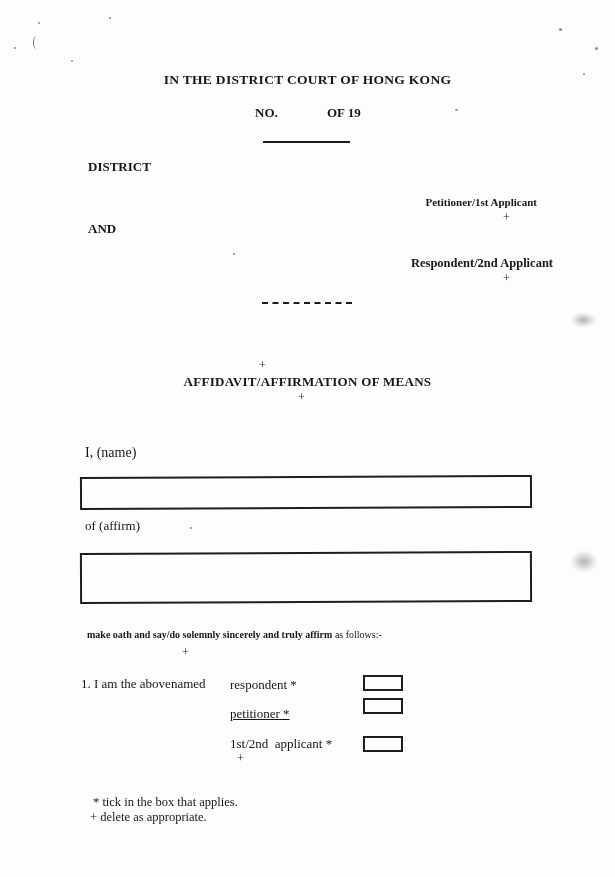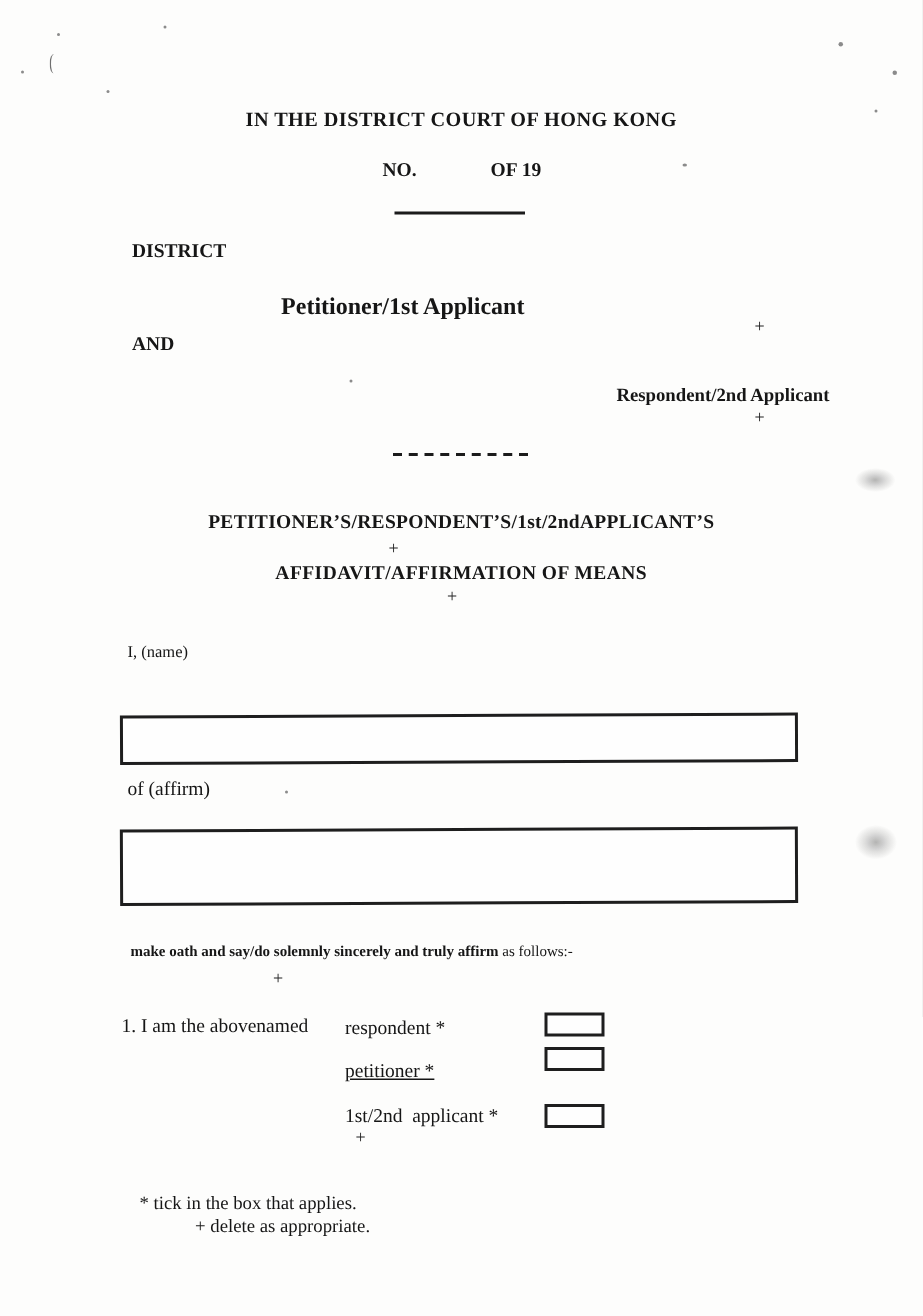--- a/index.html
+++ b/index.html
@@ -15,51 +15,51 @@
   }
   .abs { position:absolute; white-space:nowrap; }
   .b { font-weight:bold; }
   .center { left:0; width:615px; text-align:center; }
 
   .court-title   { top:72px;  font-size:13.5px; letter-spacing:.3px; }
   .no-label      { left:255px; top:105px; font-size:13px; }
   .of-label      { left:327px; top:105px; font-size:13px; }
   .rule-solid    { left:263px; top:141px; width:87px; border-top:2px solid #1b1b1b; }
   .between       { left:88px;  top:159px; font-size:13px; }
-  .pet-line      { left:0; top:196px; width:537px; text-align:center; font-size:16px; }
+  .pet-line      { left:0; top:196px; width:537px; text-align:right; font-size:11px; }
   .plus          { font-size:12px; color:#222; }
   .plus-pet      { left:503px; top:210px; }
   .and-label     { left:88px;  top:221px; font-size:13px; }
   .resp-line     { left:0; top:256px; width:553px; text-align:right; font-size:12.5px; }
   .plus-resp     { left:503px; top:271px; }
   .rule-dashed   { left:262px; top:302px; width:90px; border-top:2px dashed #1b1b1b; }
   .doc-title-1   { top:340px; font-size:13px; letter-spacing:.2px; }
   .plus-t1       { left:259px; top:358px; }
   .doc-title-2   { top:374px; font-size:13px; letter-spacing:.3px; }
   .plus-t2       { left:298px; top:390px; }
 
-  .name-label    { left:85px; top:429px; font-size:11px; }
+  .name-label    { left:85px; top:445px; font-size:14px; }
   .fill-box      { left:80px; width:452px; background:#fefefe; border:2px solid #1e1e1e; transform:rotate(-0.25deg); }
   .name-box      { top:476px; height:33px; }
   .addr-label    { left:85px; top:518px; font-size:13px; }
   .addr-box      { top:552px; height:51px; }
   .fill-box span { display:block; padding:4px 8px; font-size:13px; color:#161616; }
 
   .oath-line     { left:87px; top:629px; font-size:10px; }
   .plus-oath     { left:182px; top:645px; }
 
   .item-lead     { left:81px;  top:676px; font-size:13px; }
   .opt-label     { left:230px; font-size:13px; }
   .opt-1 { top:677px; } .opt-2 { top:706px;text-decoration:underline; } .opt-3 { top:736px;text-align:center; }
   .plus-opt3     { left:237px; top:751px; }
   .tickbox       { left:363px; width:40px; height:16px; border:2px solid #1e1e1e; background:#fefefe; }
   .box-1 { top:675px; } .box-2 { top:698px; } .box-3 { top:736px; }
 
   .fn-1 { left:93px; top:795px; font-size:12.5px; }
-  .fn-2 { left:90px; top:810px; font-size:12.5px;margin-left:40px; }
+  .fn-2 { left:90px; top:810px; font-size:12.5px; }
 
   
   .speck { position:absolute; border-radius:50%; background:#8b8b8b; }
   .smudge {
     position:absolute; border-radius:50%;
     background:radial-gradient(closest-side, rgba(90,90,90,.45), rgba(120,120,120,.22) 55%, rgba(160,160,160,0));
     filter:blur(.4px);
   }
   .smudge-1 { left:570px; top:312px; width:27px; height:16px; }
   .smudge-2 { left:570px; top:550px; width:28px; height:23px; }
@@ -94,21 +94,20 @@
   <div class="abs rule-solid"></div>
 
   <div class="abs b between">DISTRICT</div>
   <div class="abs b pet-line">Petitioner/1st Applicant</div>
   <div class="abs plus plus-pet">+</div>
   <div class="abs b and-label">AND</div>
   <div class="abs b resp-line">Respondent/2nd Applicant</div>
   <div class="abs plus plus-resp">+</div>
   <div class="abs rule-dashed"></div>
 
-  <div class="abs center b doc-title-1">PETITIONER’S/RESPONDENT’S/1st/2ndAPPLICANT’S</div>
   <div class="abs plus plus-t1">+</div>
   <div class="abs center b doc-title-2">AFFIDAVIT/AFFIRMATION OF MEANS</div>
   <div class="abs plus plus-t2">+</div>
 
   <div class="abs name-label">I, (name)</div>
   <div class="abs fill-box name-box">
     <span></span>
   </div>
   <div class="abs addr-label">of (affirm)</div>
   <div class="abs fill-box addr-box">

